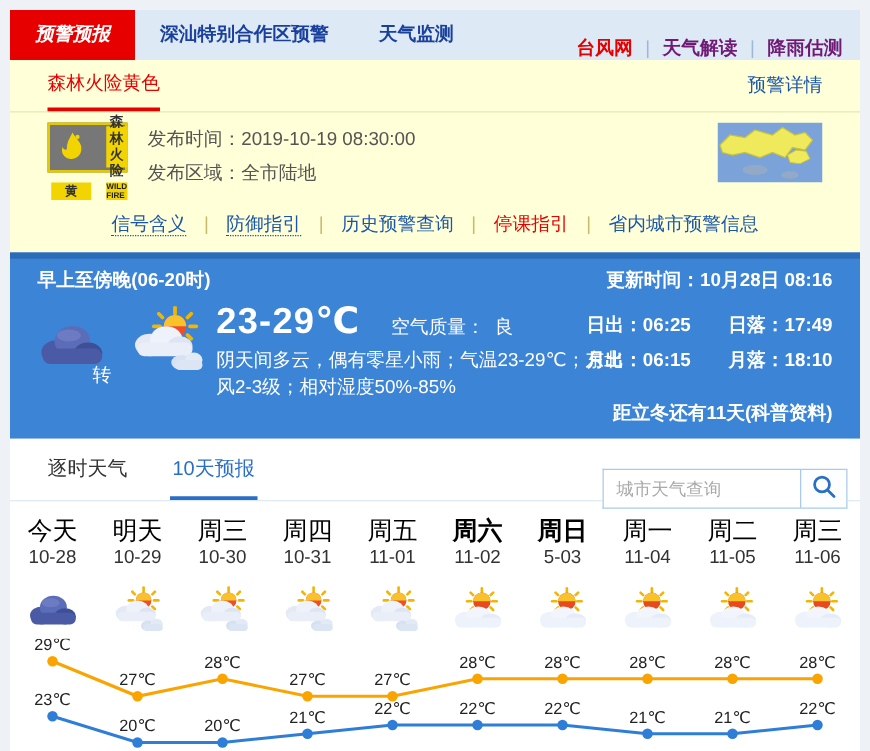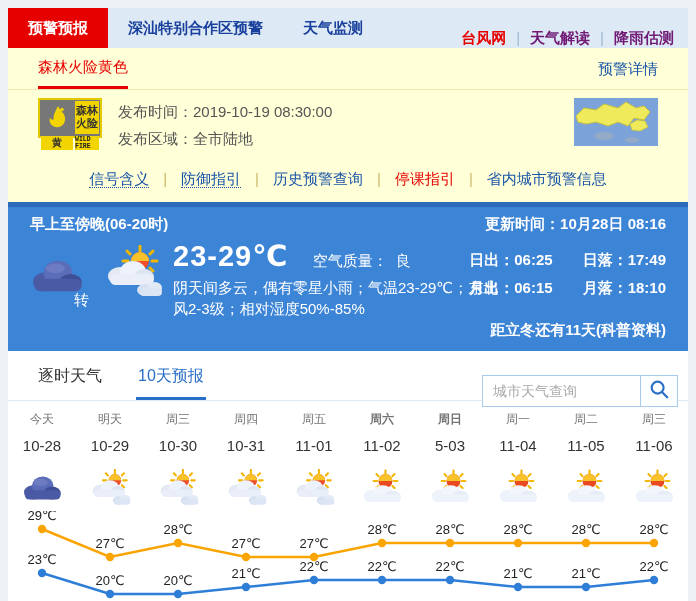--- a/index.html
+++ b/index.html
@@ -5,33 +5,33 @@
   html,body{margin:0;padding:0;}
   body{
     width:696px;height:601px;background:#eef2f6;overflow:hidden;
     font-family:"Liberation Sans","DejaVu Sans",sans-serif;color:#333;
   }
   .page{position:absolute;left:8px;top:8px;width:680px;background:#fff;}
   
   .nav{height:40px;background:#dde9f5;display:flex;align-items:stretch;}
   .nav-tabs{display:flex;}
   .nav-tab{line-height:40px;padding:0 20px;font-size:15px;font-weight:bold;color:#18409c;cursor:pointer;}
-  .nav-tab.active{background:#e60000;color:#fff;}
+  .nav-tab.active{background:#e60000;color:#fff;font-style:italic;}
   .nav-links{margin-left:auto;display:flex;align-items:flex-end;padding-right:14px;}
   .nav-link{font-size:15px;font-weight:bold;color:#701a75;cursor:pointer;}
   .nav-link.hl{color:#e60000;}
   .nav-link + .nav-link::before{content:"|";color:#9db8d2;font-weight:normal;margin:0 10px;}
   
   .warn{background:#ffffd8;}
   .warn-tabs{height:41px;display:flex;align-items:center;padding:0 30px;border-bottom:1px solid #e9e5b5;}
   .warn-tab{font-size:15px;color:#e60000;line-height:38px;border-bottom:3px solid #e60000;cursor:pointer;}
   .warn-details{margin-left:auto;font-size:15px;color:#1a56a8;line-height:41px;cursor:pointer;text-decoration:none;}
   .warn-body{display:flex;align-items:flex-start;padding:8px 30px 6px 30px;height:62px;}
   .badge{width:64px;height:40px;background:#777;border:2px solid #e2c900;box-sizing:border-box;
-         display:grid;grid-template-columns:32px 1fr;grid-template-rows:33px 1fr;gap:2px;padding:1px;font-family:Liberation Mono, monospace;}
+         display:grid;grid-template-columns:32px 1fr;grid-template-rows:33px 1fr;gap:12px;padding:1px;}
   .badge-flame{background:#777;display:flex;align-items:center;justify-content:center;}
   .badge-title{background:#f2d400;color:#333;font-size:11px;font-weight:bold;line-height:13px;text-align:center;display:flex;flex-direction:column;justify-content:center;}
   .badge-level{background:#f2d400;color:#333;font-size:10px;font-weight:bold;display:flex;align-items:center;justify-content:center;}
   .badge-en{background:#f2d400;color:#222;font-size:6.5px;font-weight:bold;display:flex;align-items:center;justify-content:center;letter-spacing:0;}
   .warn-info{margin-left:16px;font-size:15px;color:#555;line-height:27px;}
   .warn-map{margin-left:auto;width:84px;height:48px;cursor:pointer;}
   .warn-links{text-align:center;font-size:15px;padding:4px 0 10px 0;height:22px;}
   .warn-link{color:#1a56a8;cursor:pointer;text-decoration:none;}
   .warn-link.dotted{border-bottom:1px dotted #1a56a8;}
   .warn-link.red{color:#e60000;}
@@ -57,21 +57,21 @@
   .tb-tab.active{color:#2a6fc7;border-bottom-color:#2a6fc7;}
   .searchbox{position:absolute;right:10px;top:24px;display:flex;padding-left:44px;}
   .searchbox input{width:158px;height:32px;border:1px solid #a9cbeb;border-right:none;padding:0 10px;font-size:14px;color:#333;outline:none;box-sizing:border-box;font-family:inherit;}
   .searchbox input::placeholder{color:#a9a9a9;}
   .search-btn{width:38px;height:32px;border:1px solid #a9cbeb;background:#fdfeff;display:flex;align-items:center;justify-content:center;cursor:pointer;box-sizing:border-box;}
   
   .forecast{background:#fff;}
   .fc-row{display:flex;}
   .fc-cell{width:68px;text-align:center;}
   .fc-names{padding-top:10px;height:26px;}
-  .fc-names .fc-cell{font-size:12px;color:#737373;text-align:center;}
+  .fc-names .fc-cell{font-size:20px;color:#000000;text-align:center;}
   .fc-names .fc-cell.bold{font-weight:bold;}
   .fc-dates{height:28px;}
   .fc-dates .fc-cell{font-size:15px;color:#333;}
   .fc-icons{height:46px;align-items:center;}
   .fc-icons .fc-cell{display:flex;align-items:center;justify-content:center;}
   #chart{display:block;}
 </style>
 </head>
 <body>
 

